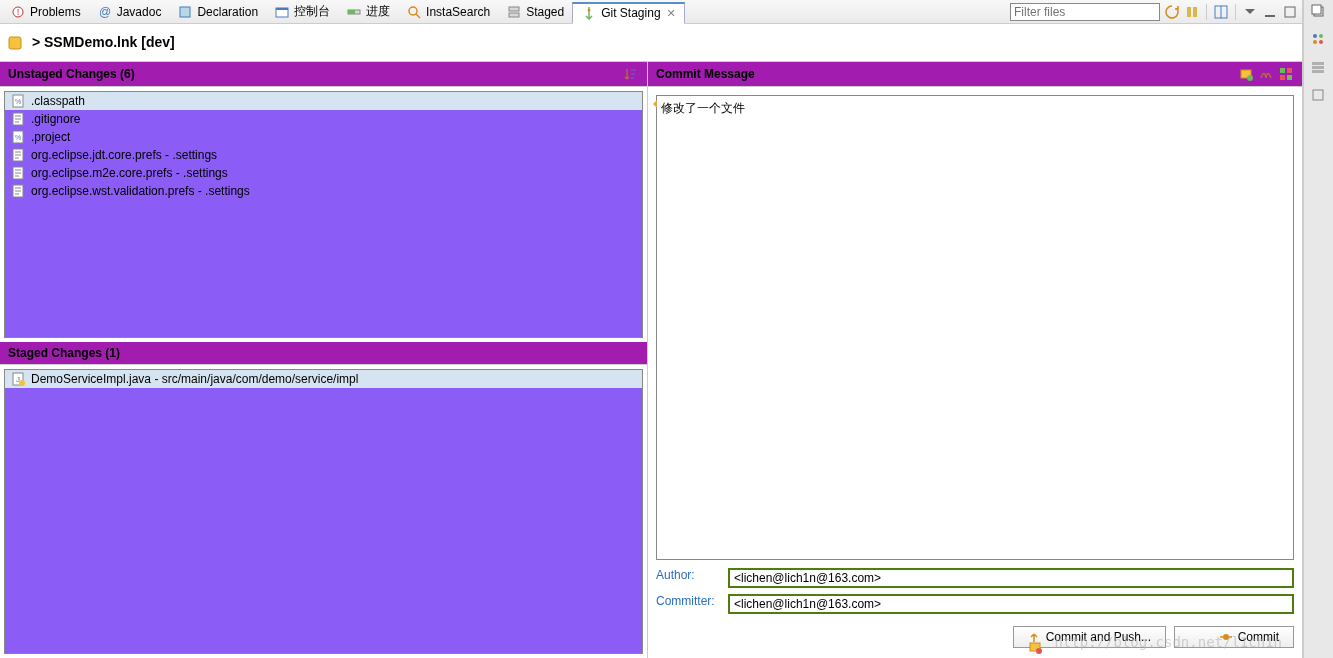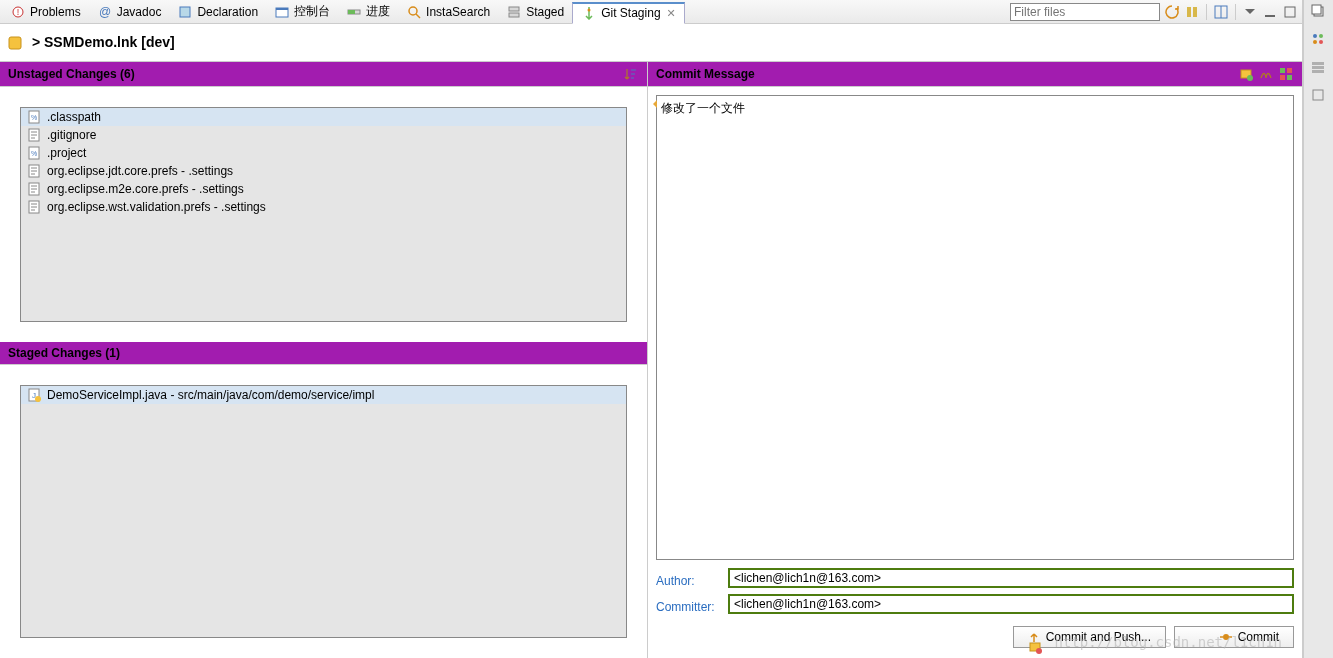--- a/index.html
+++ b/index.html
@@ -22,34 +22,34 @@
 
 .repo-header { padding: 10px 8px; background: #fff; font-weight: bold; font-size: 14px;}
 
 
 .content { flex: 1; display: flex; border-top: 1px solid #ccc;}
 .left-col { width: 648px; display: flex; flex-direction: column; border-right: 1px solid #ccc; padding: 0;}
 .right-col { flex: 1; display: flex; flex-direction: column; padding: 0;}
 
 .section-header { background: #a21caf; padding: 4px 8px; font-weight: bold; display: flex; align-items: center; border-bottom: 1px solid #ccc;}
 .section-header .actions { margin-left: auto; display: flex; gap: 4px;}
-.panel-body { border: 1px solid #888; margin: 20px; background: #e5e5e5; flex: 1; overflow: auto;}
+.panel-body { border: 1px solid #888; margin: 4px; background: #8b5cf6; flex: 1; overflow: auto;}
 .left-col .panel-body { min-height: 100px;}
 .file-item { display: flex; align-items: center; gap: 6px; padding: 2px 6px; cursor: pointer;}
 .file-item.selected { background: #d6e4f2; }
 .file-icon { width: 14px; height: 14px; display: inline-flex;}
 
 .left-col .top-half { flex: 0 0 280px; display: flex; flex-direction: column;}
 .left-col .bot-half { flex: 1; display: flex; flex-direction: column;}
 
 
 .commit-msg-box { border: 1px solid #888; margin: 8px; flex: 1; padding: 4px; font-size: 12px; position: relative;}
 .commit-msg-box::before { content:''; position:absolute; left:-4px; top:4px; width:0;height:0; border-top:4px solid transparent; border-bottom:4px solid transparent; border-right:4px solid #e8a838;}
 .commit-fields { padding: 0 8px;}
-.field-row { display: flex; align-items: flex-end; margin-bottom: 6px;}
+.field-row { display: flex; align-items: flex-start; margin-bottom: 6px;}
 .field-row label { width: 72px; color: #2a6dc0;}
 .field-row input { flex:1; border:2px solid #4d7c0f; height: 20px; padding: 0 4px; font-size: 12px;}
 .buttons { display: flex; justify-content: flex-end; gap: 8px; padding: 6px 8px 10px;}
 .btn { border:1px solid #999; background: linear-gradient(#fff,#eee); padding: 3px 14px; cursor:pointer; display:flex; align-items:center; gap:6px; font-size:12px; min-width:120px; justify-content:flex-end;}
 
 .watermark { position: absolute; right: 20px; bottom: 8px; color: rgba(180,180,180,0.6); font-size: 14px; font-family: monospace; pointer-events:none;}
 .bottom-icon { position:absolute; bottom:4px; left:1028px;}
 
 
 svg { display: block;}

